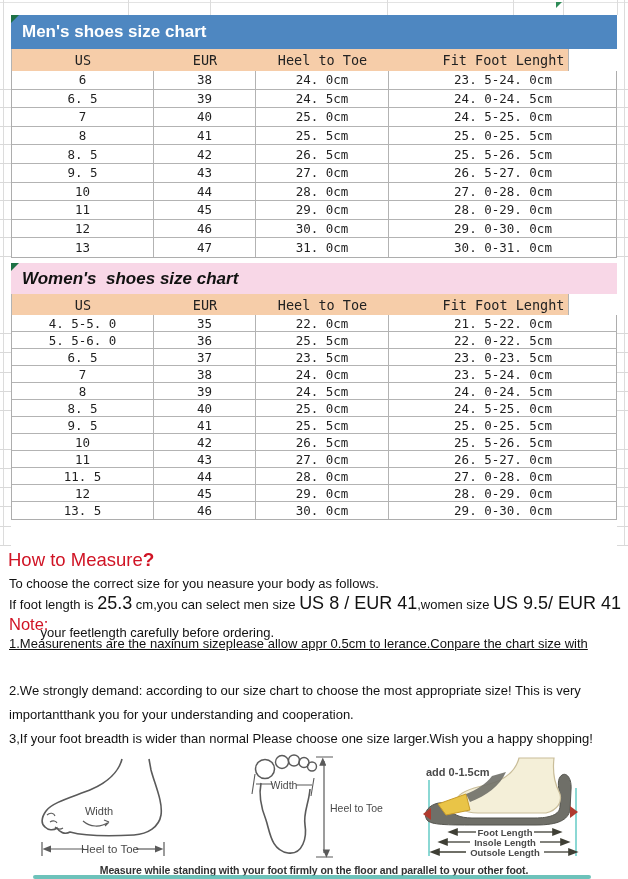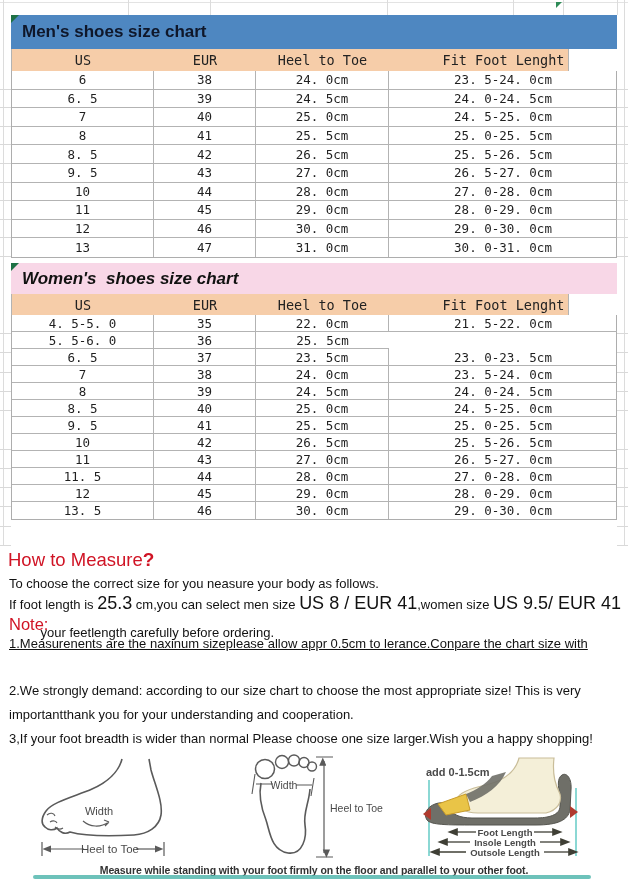--- a/index.html
+++ b/index.html
@@ -72,21 +72,21 @@
   <div class="vline" style="left:513px; top:0; height:15px;"></div>
   <div class="vline" style="left:563px; top:0; height:15px;"></div>
   <div class="vline" style="left:617px; top:0; height:15px;"></div>
   <div class="vline" style="left:624px; top:0; height:546px;"></div>
   <div class="mstrip men" style="left:0;     top:71px;  height:186px;"></div>
   <div class="mstrip men" style="left:617px; top:71px;  height:186px;"></div>
   <div class="mstrip women" style="left:0;     top:315px; height:231px;"></div>
   <div class="mstrip women" style="left:617px; top:315px; height:231px;"></div>
   <div class="tiny-tri" style="left:556px; top:2px;"></div>
 
-  <div class="title-bar title-men" style="background:#4e87c1; color:#0f172a;">
+  <div class="title-bar title-men" style="background:#4e87c1; color:#ffffff;">
     <span class="corner-tri"></span>
     <span>Men's shoes size chart</span>
   </div>
   <div class="cols-header" style="top:49px; height:22px; background:#f6cda9;">
       <div class="tcell">US</div>
       <div class="tcell">EUR</div>
       <div class="tcell">Heel to Toe</div>
       <div class="tcell">Fit Foot Lenght</div>
     </div>
   <div class="stable men" style="top:71px;">
@@ -166,20 +166,21 @@
       <div class="trow">
         <div class="tcell">4. 5-5. 0</div>
         <div class="tcell">35</div>
         <div class="tcell">22. 0cm</div>
         <div class="tcell">21. 5-22. 0cm</div>
       </div>
       <div class="trow">
         <div class="tcell">5. 5-6. 0</div>
         <div class="tcell">36</div>
         <div class="tcell">25. 5cm</div>
+        <div class="tcell">22. 0-22. 5cm</div>
       </div>
       <div class="trow">
         <div class="tcell">6. 5</div>
         <div class="tcell">37</div>
         <div class="tcell">23. 5cm</div>
         <div class="tcell">23. 0-23. 5cm</div>
       </div>
       <div class="trow">
         <div class="tcell">7</div>
         <div class="tcell">38</div>

